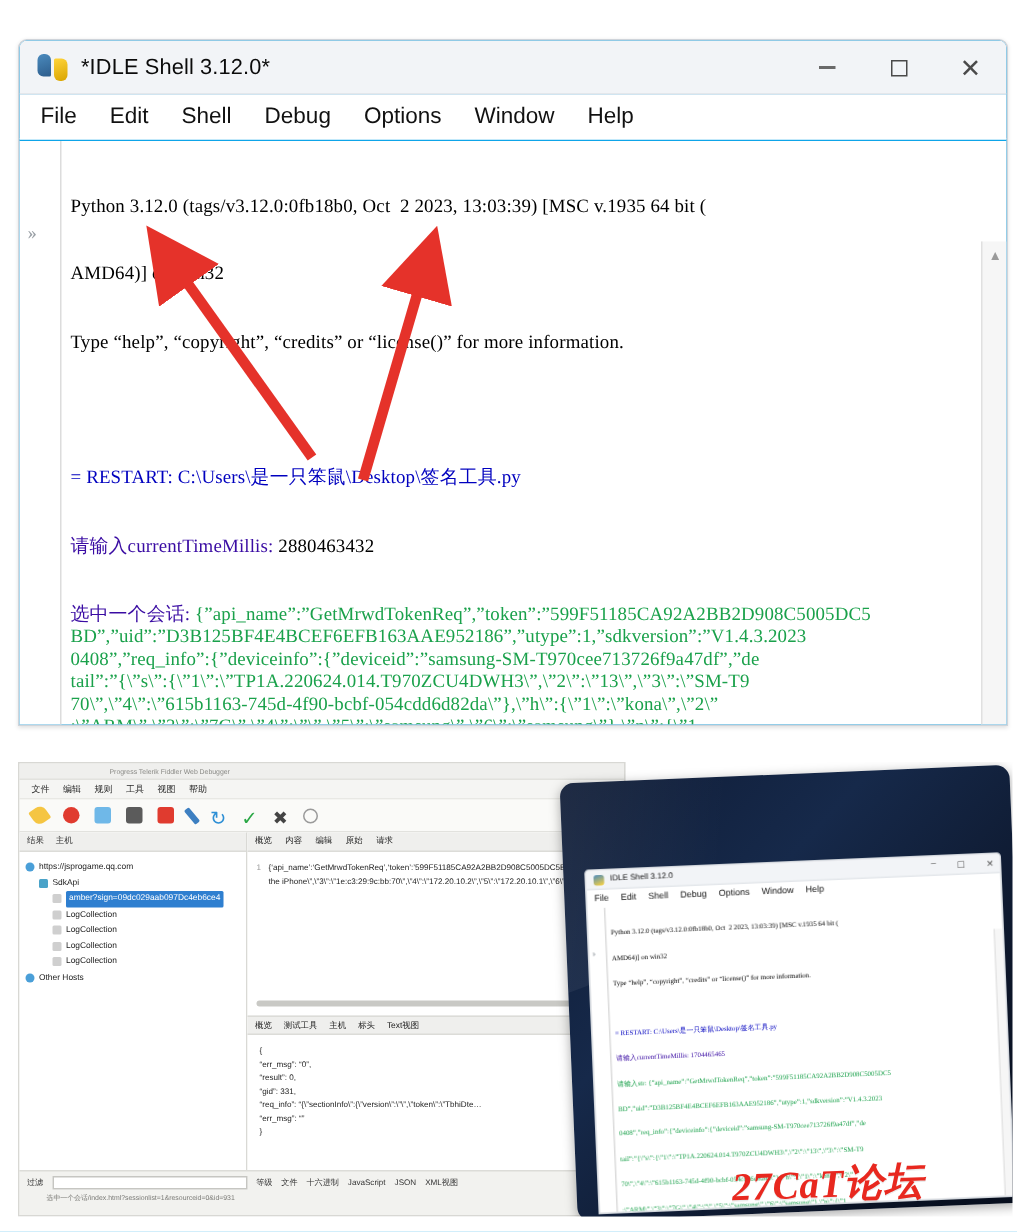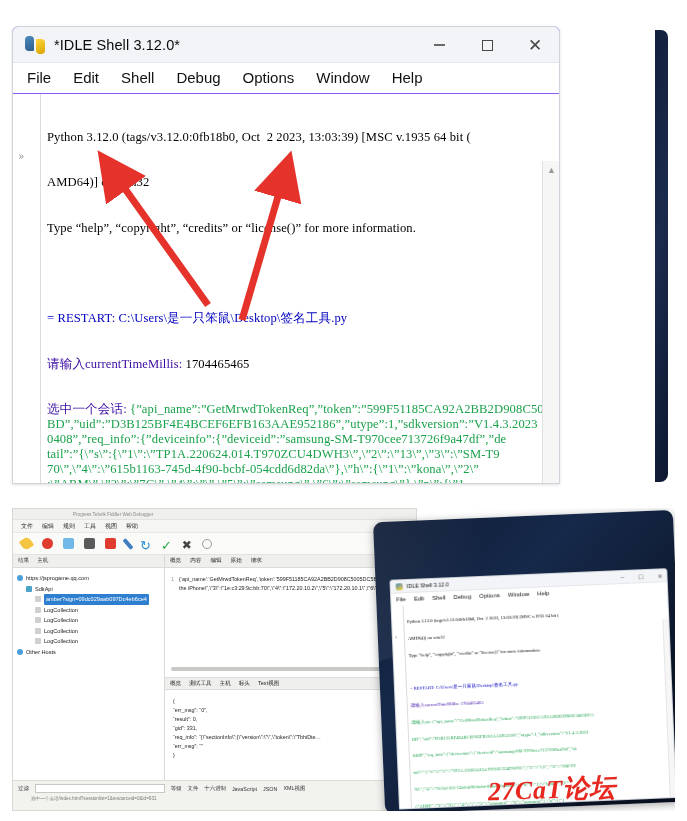--- a/index.html
+++ b/index.html
@@ -9,22 +9,22 @@
     background: #ffffff;
     font-family: "Liberation Sans", sans-serif;
     overflow: hidden;
   }
   #root { position: relative; width: 687px; height: 821px; background:#fff; }
 
   
   .idle-window {
     position: absolute;
     left: 12px; top: 26px;
-    width: 548px; height: 458px;
-    background: #8b5cf6;
+    width: 660px; height: 458px;
+    background: #0ea5e9;
     border: 1px solid #cfd4da;
     border-radius: 6px 6px 0 0;
     overflow: hidden;
     box-shadow: 0 1px 3px rgba(0,0,0,.12);
   }
   
   .navy-edge {
     position: absolute;
     left: 655px; top: 30px;
     width: 13px; height: 452px;
@@ -278,21 +278,21 @@
     <div class="shell-body">
       <div class="gutter">
         <div class="prompt-mark">››</div>
       </div>
       <div class="console">
         <div class="ln c-black">Python 3.12.0 (tags/v3.12.0:0fb18b0, Oct  2 2023, 13:03:39) [MSC v.1935 64 bit (</div>
         <div class="ln c-black">AMD64)] on win32</div>
         <div class="ln c-black">Type “help”, “copyright”, “credits” or “license()” for more information.</div>
         <div class="gap"></div>
         <div class="ln c-blue">= RESTART: C:\Users\是一只笨鼠\Desktop\签名工具.py</div>
-        <div class="ln"><span class="c-purple">请输入currentTimeMillis: </span><span class="c-black">1704465465</span></div>
+        <div class="ln"><span class="c-purple">请输入currentTimeMillis: </span><span class="c-black">2880463432</span></div>
         <div class="ln"><span class="c-purple">选中一个会话: </span><span class="c-green">{”api_name”:”GetMrwdTokenReq”,”token”:”599F51185CA92A2BB2D908C5005DC5
 BD”,”uid”:”D3B125BF4E4BCEF6EFB163AAE952186”,”utype”:1,”sdkversion”:”V1.4.3.2023
 0408”,”req_info”:{”deviceinfo”:{”deviceid”:”samsung-SM-T970cee713726f9a47df”,”de
 tail”:”{\”s\”:{\”1\”:\”TP1A.220624.014.T970ZCU4DWH3\”,\”2\”:\”13\”,\”3\”:\”SM-T9
 70\”,\”4\”:\”615b1163-745d-4f90-bcbf-054cdd6d82da\”},\”h\”:{\”1\”:\”kona\”,\”2\”
 :\”ARM\”,\”3\”:\”7G\”,\”4\”:\”\”,\”5\”:\”samsung\”,\”6\”:\”samsung\”},\”n\”:{\”1
 \”:\”\”},\”u\”:{\”1\”:24806},\”t\”:{\”1\”:\”Unknown\”,\”2\”:\”king the iPhone\”,
 \”3\”:\”1e:c3:29:9c:bb:70\”,\”4\”:\”172.20.10.2\”,\”5\”:\”172.20.10.1\”,\”6\”:tr
 ue,\”7\”:-28}}”,”gid”:331,”area”:”1490”,”root”:0,”mockLoc”:0,”isVirtual”:0,”proc
 essPkg”:0},”lbsinfo”:{”bssid”:”74:e1:9a:34:94:97”,”ssid”:”CMCC-b23”,”lat”:28.158

